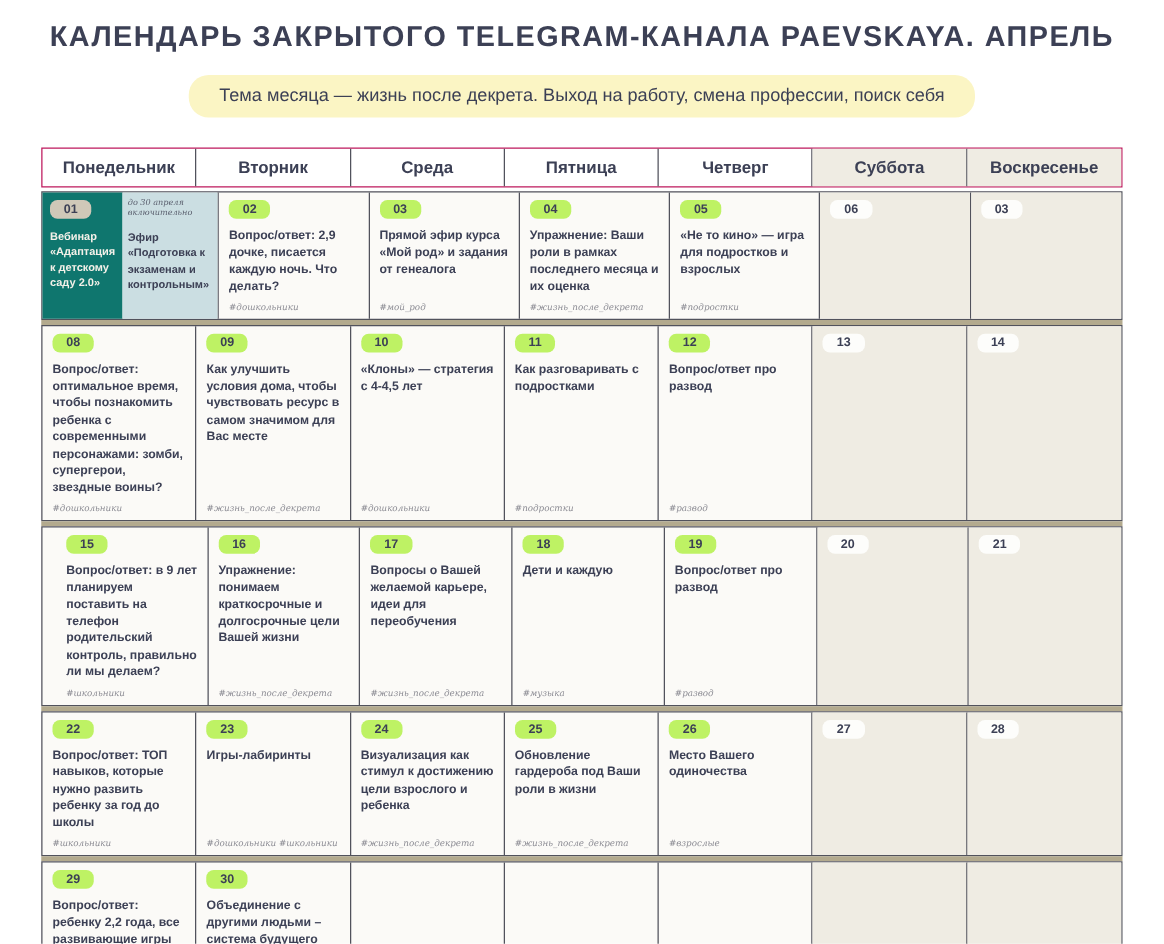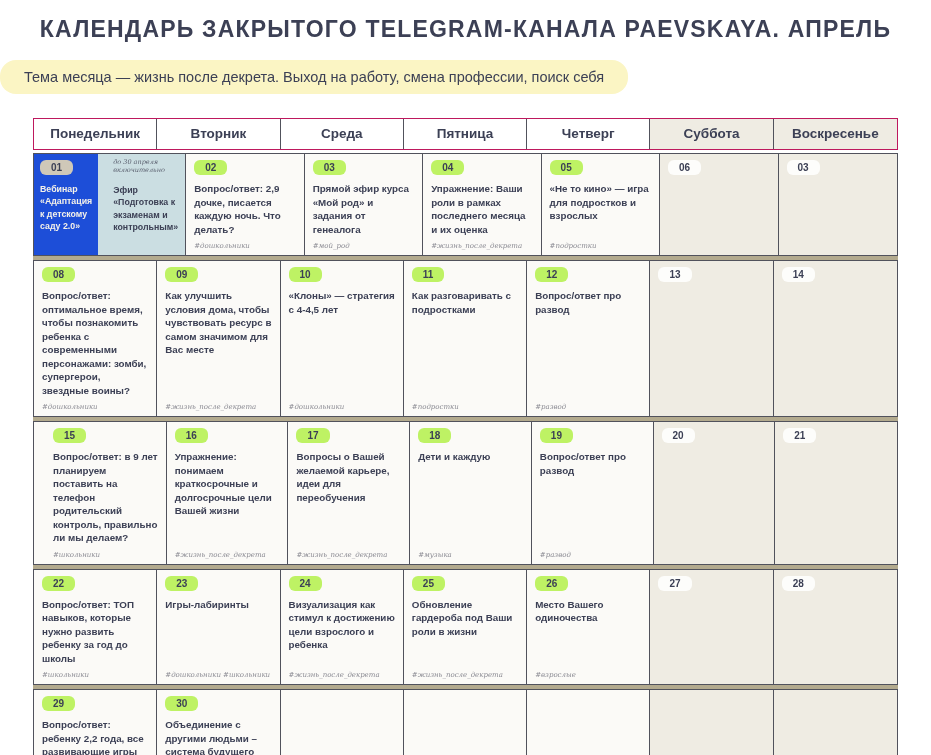--- a/index.html
+++ b/index.html
@@ -4,21 +4,21 @@
 <style>
   * { margin:0; padding:0; box-sizing:border-box; }
   html,body { width:931px; height:755px; background:#ffffff; overflow:hidden;
     font-family:"Liberation Sans", sans-serif; }
 
   .page { width:931px; height:755px; position:relative; }
 
   .page-title { text-align:center; padding-top:16px; font-size:23px; font-weight:800;
     letter-spacing:1.2px; color:#3c4055; }
 
-  .subtitle-wrap { display:flex; justify-content:flex-start; margin-top:17px; }
+  .subtitle-wrap { display:flex; justify-content:center; margin-top:17px; }
   .subtitle-pill { background:#fbf5c4; border-radius:16px; padding:9px 24px;
     font-size:14.5px; color:#3c4055; }
 
   .calendar { width:865px; margin:24px auto 0 auto; }
 
   .header-row { display:grid; grid-template-columns:repeat(7,1fr);
     border:1px solid #be185d; background:#ffffff; margin-bottom:3px; }
   .header-cell { border-right:1px solid #51525c; text-align:center; padding:7px 0 8px 0;
     font-size:13.5px; font-weight:700; color:#3c4055; }
   .header-cell:last-child { border-right:none; }
@@ -38,25 +38,25 @@
 
   .day-pill { align-self:flex-start; background:#bef264; border-radius:6px;
     padding:2px 11px; font-size:10px; font-weight:700; color:#3c4055; margin-bottom:7px; }
   .weekend .day-pill { background:#fdfdfb; }
 
   .cell-text { font-size:9.8px; font-weight:600; color:#3c4055; line-height:1.38; }
   .cell-tag { margin-top:auto; padding-top:6px; font-size:7px; font-style:italic;
     color:#8b8b93; font-family:"DejaVu Serif", serif; }
 
   .cell.special { padding:0; flex-direction:row; }
-  .sp-left { width:47%; background:#1d4ed8; padding:6px 6px 5px 6px;
+  .sp-left { width:47%; background:#0f766e; padding:6px 6px 5px 6px;
     display:flex; flex-direction:column; }
   .sp-left .day-pill { background:#cfc8b8; margin-bottom:8px; }
   .sp-left-text { color:#f4f1e9; font-size:8.8px; font-weight:600; line-height:1.42; }
-  .sp-right { flex:1; background:#cbdee2; padding:4px 7px 5px 15px;
+  .sp-right { flex:1; background:#cbdee2; padding:4px 7px 5px 4px;
     display:flex; flex-direction:column; }
   .sp-note { font-size:6.5px; font-style:italic; color:#5a5f6e;
     font-family:"DejaVu Serif", serif; margin-bottom:9px; line-height:1.3; }
   .sp-right-text { font-size:8.8px; font-weight:700; color:#3c4055; line-height:1.42; }
 </style>
 </head>
 <body>
 
 <div class="page">
 

